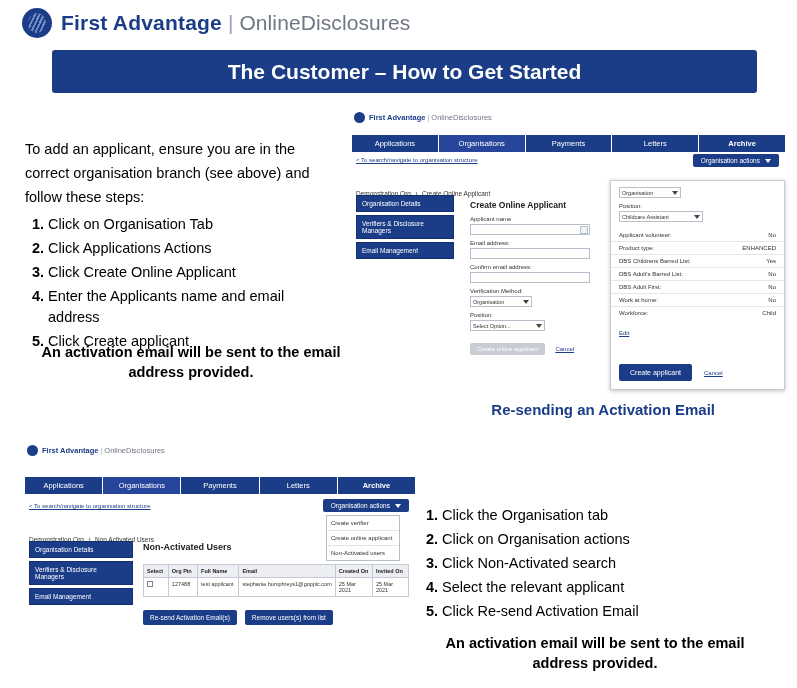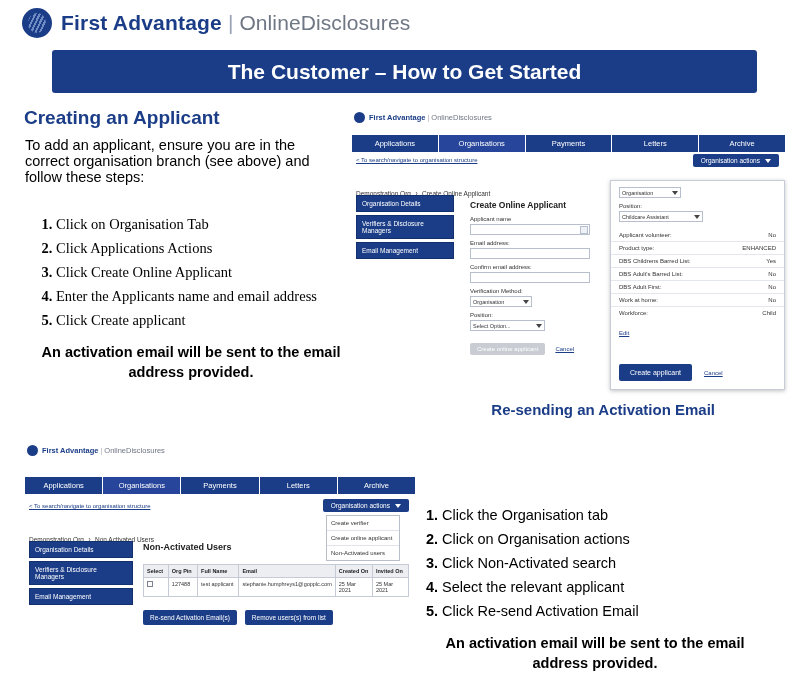--- a/index.html
+++ b/index.html
@@ -42,31 +42,31 @@
   
   .h-left {
     position: absolute; left: 24px; top: 107px;
     font-size: 19px; font-weight: bold; color: #1b3d87;
   }
   .h-right {
     position: absolute; right: 24px; top: 401px;
     font-size: 15px; font-weight: bold; color: #1b3d87;
   }
 
-  .para { font-size: 14.5px; line-height: 16px; }
+  .para { font-size: 14.5px; line-height: 24px; }
   .p-left { position: absolute; left: 25px; top: 137px; width: 305px; }
 
   ol.steps {
     margin: 0; padding: 0 0 0 20px; list-style: decimal;
   }
   ol.steps li {
     font-size: 14.5px; line-height: 21px; margin-bottom: 3px;
   }
   ol.steps li::marker { font-weight: bold; }
-  .steps-left { position: absolute; left: 36px; top: 214px; width: 310px; font-family: Liberation Serif, serif; }
+  .steps-left { position: absolute; left: 28px; top: 214px; width: 310px; }
   .note-left {
     position: absolute; left: 36px; top: 342px; width: 310px;
     font-size: 14.5px; font-weight: bold; line-height: 20px; text-align: center;
   }
 
   .p-right { position: absolute; left: 420px; top: 441px; width: 350px; }
   .steps-right { position: absolute; left: 422px; top: 505px; width: 345px; }
   .note-right {
     position: absolute; left: 420px; top: 633px; width: 350px;
     font-size: 14.5px; font-weight: bold; line-height: 20px; text-align: center;
@@ -82,21 +82,21 @@
   .shot-name { font-size: 7.5px; font-weight: bold; color: #1b3d87; }
   .shot-sep { color: #aab; font-size: 7.5px; margin: 0 2px; }
   .shot-sub { font-size: 7.5px; color: #6f7684; }
 
   .navbar { display: flex; width: 100%; }
   .navbar .tab {
     flex: 1; background: #1b3d87; color: #fff; font-size: 7.5px;
     text-align: center; padding: 4px 0; border-right: 1px solid #fff;
   }
   .navbar .tab.active { background: #27459a; }
-  .navbar .tab:last-child { border-right: none; }
+  .navbar .tab:last-child { border-right: none; font-weight: bold; }
 
   .breadlink { font-size: 6px; color: #1b3d87; text-decoration: underline; }
   .breadtxt { font-size: 6.5px; color: #333; }
 
   .orgbtn {
     background: #1b3d87; color: #fff; font-size: 6.5px;
     padding: 3px 8px; border-radius: 2px; display: inline-flex;
     align-items: center; gap: 5px;
   }
   .orgbtn .caret { border-left: 3px solid transparent; border-right: 3px solid transparent; border-top: 4px solid #fff; }
@@ -157,21 +157,20 @@
     <span class="brand-logo"></span>
     <span class="brand-name">First Advantage</span>
     <span class="brand-sep">|</span>
     <span class="brand-sub">OnlineDisclosures</span>
   </div>
 
   <div class="title-banner">
     <span>The Customer – How to Get Started</span>
   </div>
 
-  <div class="h-left">Creating an Applicant</div>
   <div class="para p-left">To add an applicant, ensure you are in the correct organisation branch (see above) and follow these steps:</div>
   <ol class="steps steps-left">
     <li>Click on Organisation Tab</li>
     <li>Click Applications Actions</li>
     <li>Click Create Online Applicant</li>
     <li>Enter the Applicants name and email address</li>
     <li>Click Create applicant</li>
   </ol>
   <div class="note-left">An activation email will be sent to the email address provided.</div>
 

